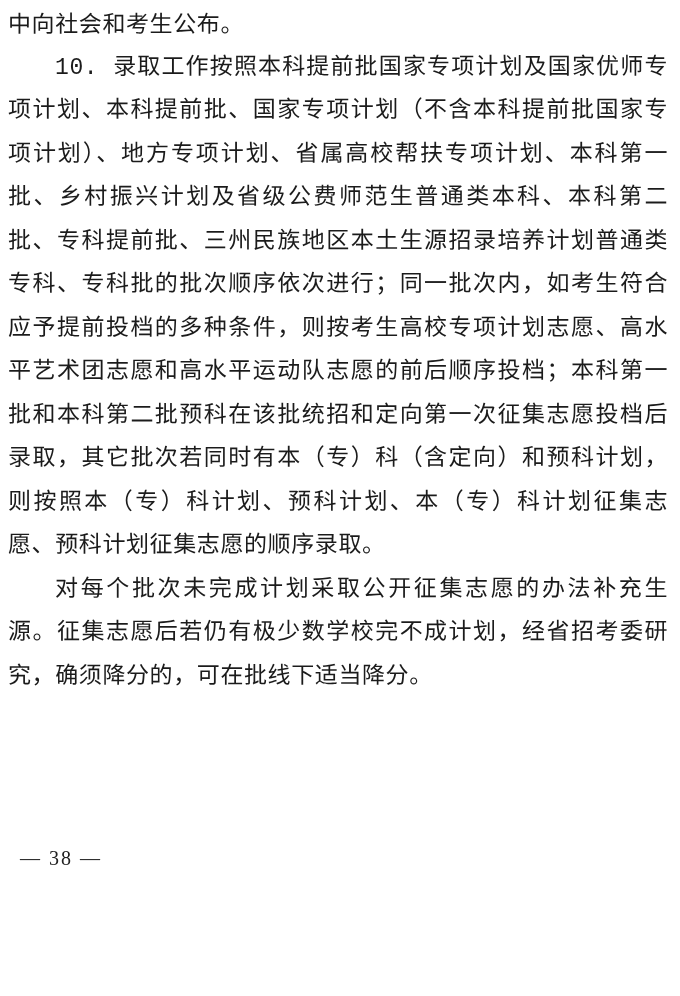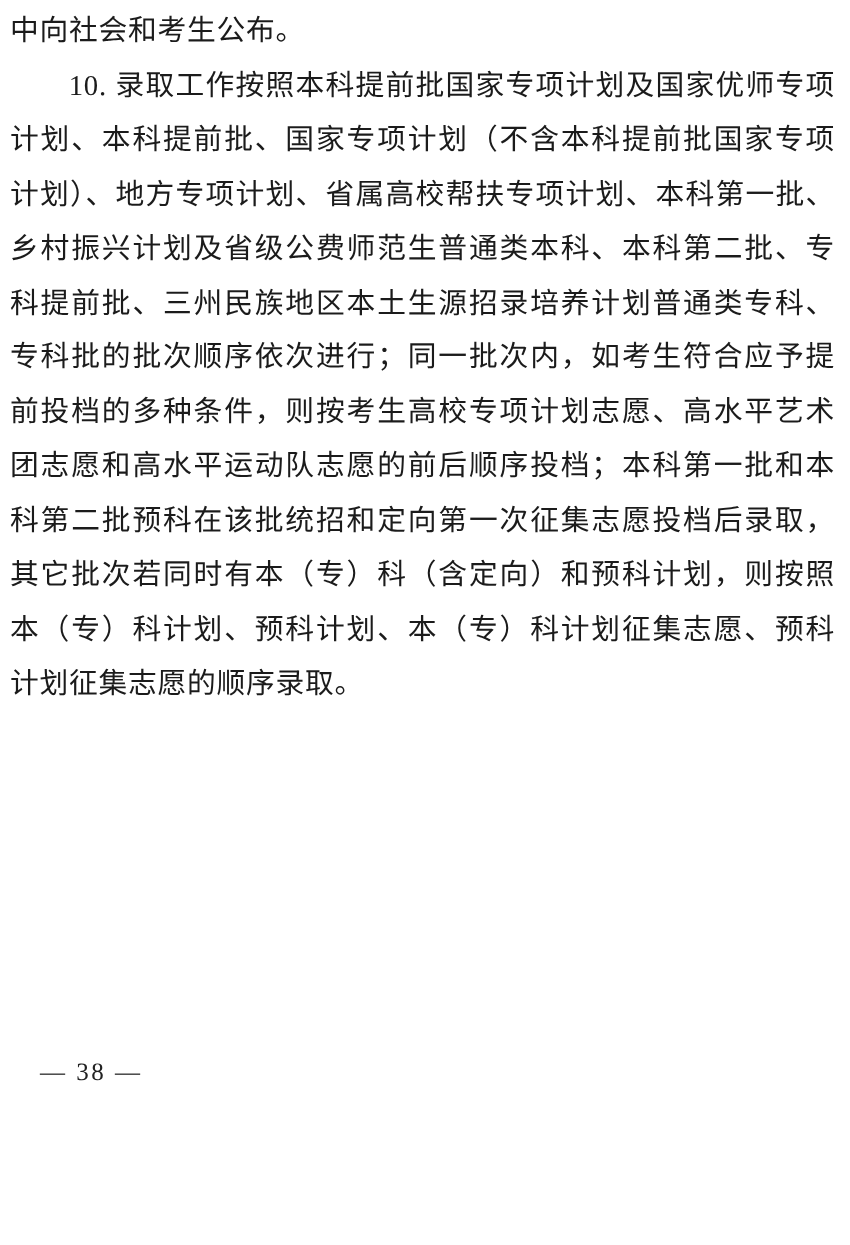--- a/index.html
+++ b/index.html
@@ -25,37 +25,39 @@
     margin: 0;
     font-size: 23px;
     line-height: 43.5px;
     letter-spacing: 0.6px;
     text-align: justify;
     text-justify: inter-ideograph;
     font-weight: 400;
   }
   .para.indent {
     text-indent: 47px;
+    font-family: Liberation Mono, monospace;
   }
   .page-footer {
     position: absolute;
-    left: 32px;
+    left: 20px;
     bottom: 6px;
     font-size: 20px;
     line-height: 24px;
     letter-spacing: 2px;
     color: #222222;
     white-space: nowrap;
   }
 </style>
 </head>
 <body>
 
 <div class="page">
   <div class="doc-body">
     <p class="para">中向社会和考生公布。</p>
     <p class="para indent">10. 录取工作按照本科提前批国家专项计划及国家优师专项计划、本科提前批、国家专项计划（不含本科提前批国家专项计划）、地方专项计划、省属高校帮扶专项计划、本科第一批、乡村振兴计划及省级公费师范生普通类本科、本科第二批、专科提前批、三州民族地区本土生源招录培养计划普通类专科、专科批的批次顺序依次进行；同一批次内，如考生符合应予提前投档的多种条件，则按考生高校专项计划志愿、高水平艺术团志愿和高水平运动队志愿的前后顺序投档；本科第一批和本科第二批预科在该批统招和定向第一次征集志愿投档后录取，其它批次若同时有本（专）科（含定向）和预科计划，则按照本（专）科计划、预科计划、本（专）科计划征集志愿、预科计划征集志愿的顺序录取。</p>
+    <p class="para indent">对每个批次未完成计划采取公开征集志愿的办法补充生源。征集志愿后若仍有极少数学校完不成计划，经省招考委研究，确须降分的，可在批线下适当降分。</p>
   </div>
 
   <div class="page-footer">
     <span>— 38 —</span>
   </div>
 </div>
 
 </body></html>

